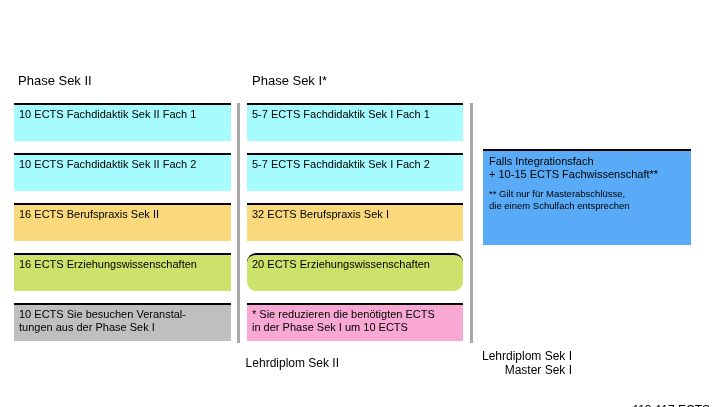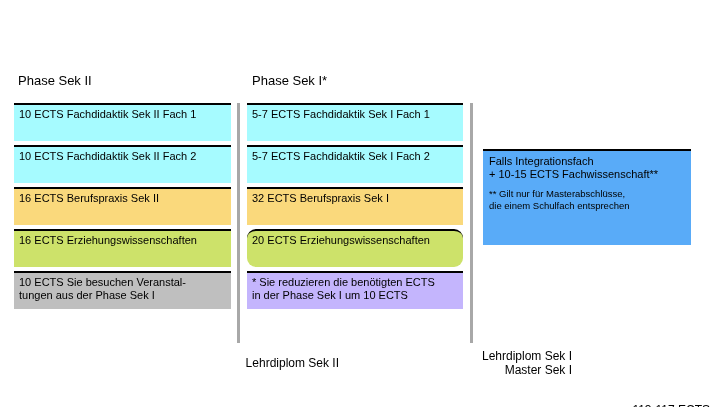--- a/index.html
+++ b/index.html
@@ -28,21 +28,21 @@
   #phase-sek1-label { left: 252px; }
   .col {
     position: absolute;
     top: 103px;
   }
   #col-sek2 { left: 14px;  width: 217px; }
   #col-sek1 { left: 247px; width: 216px; }
   .box {
     box-sizing: border-box;
     height: 38px;
-    margin-bottom: 4px;
+    margin-bottom: 12px;
     border-top: 2px solid #000;
     padding: 3px 5px 0 5px;
     font-size: 11px;
     line-height: 13px;
     white-space: pre-line;
   }
   .vbar {
     position: absolute;
     top: 103px;
     width: 3px;
@@ -99,21 +99,21 @@
     <div class="box" style="background: rgb(205, 226, 106);">16 ECTS Erziehungswissenschaften</div>
     <div class="box" style="background: rgb(191, 191, 191);">10 ECTS Sie besuchen Veranstal-
 tungen aus der Phase Sek I</div>
   </div>
 
   <div class="col" id="col-sek1">
     <div class="box" style="background: rgb(166, 251, 255);">5-7 ECTS Fachdidaktik Sek I Fach 1</div>
     <div class="box" style="background: rgb(166, 251, 255);">5-7 ECTS Fachdidaktik Sek I Fach 2</div>
     <div class="box" style="background: rgb(250, 217, 124);">32 ECTS Berufspraxis Sek I</div>
     <div class="box" style="background: rgb(205, 226, 106); border-radius: 9px;">20 ECTS Erziehungswissenschaften</div>
-    <div class="box" style="background: #c4b5fd;">* Sie reduzieren die benötigten ECTS
+    <div class="box" style="background: #f9a8d4;">* Sie reduzieren die benötigten ECTS
 in der Phase Sek I um 10 ECTS</div>
   </div>
 
   <div class="vbar" id="vbar-1"></div>
   <div class="vbar" id="vbar-2"></div>
 
   <div class="note-box" style="background: rgb(89, 171, 248);">
     <div class="note-title">Falls Integrationsfach
 + 10-15 ECTS Fachwissenschaft**</div>
     <div class="note-footnote">** Gilt nur für Masterabschlüsse,

